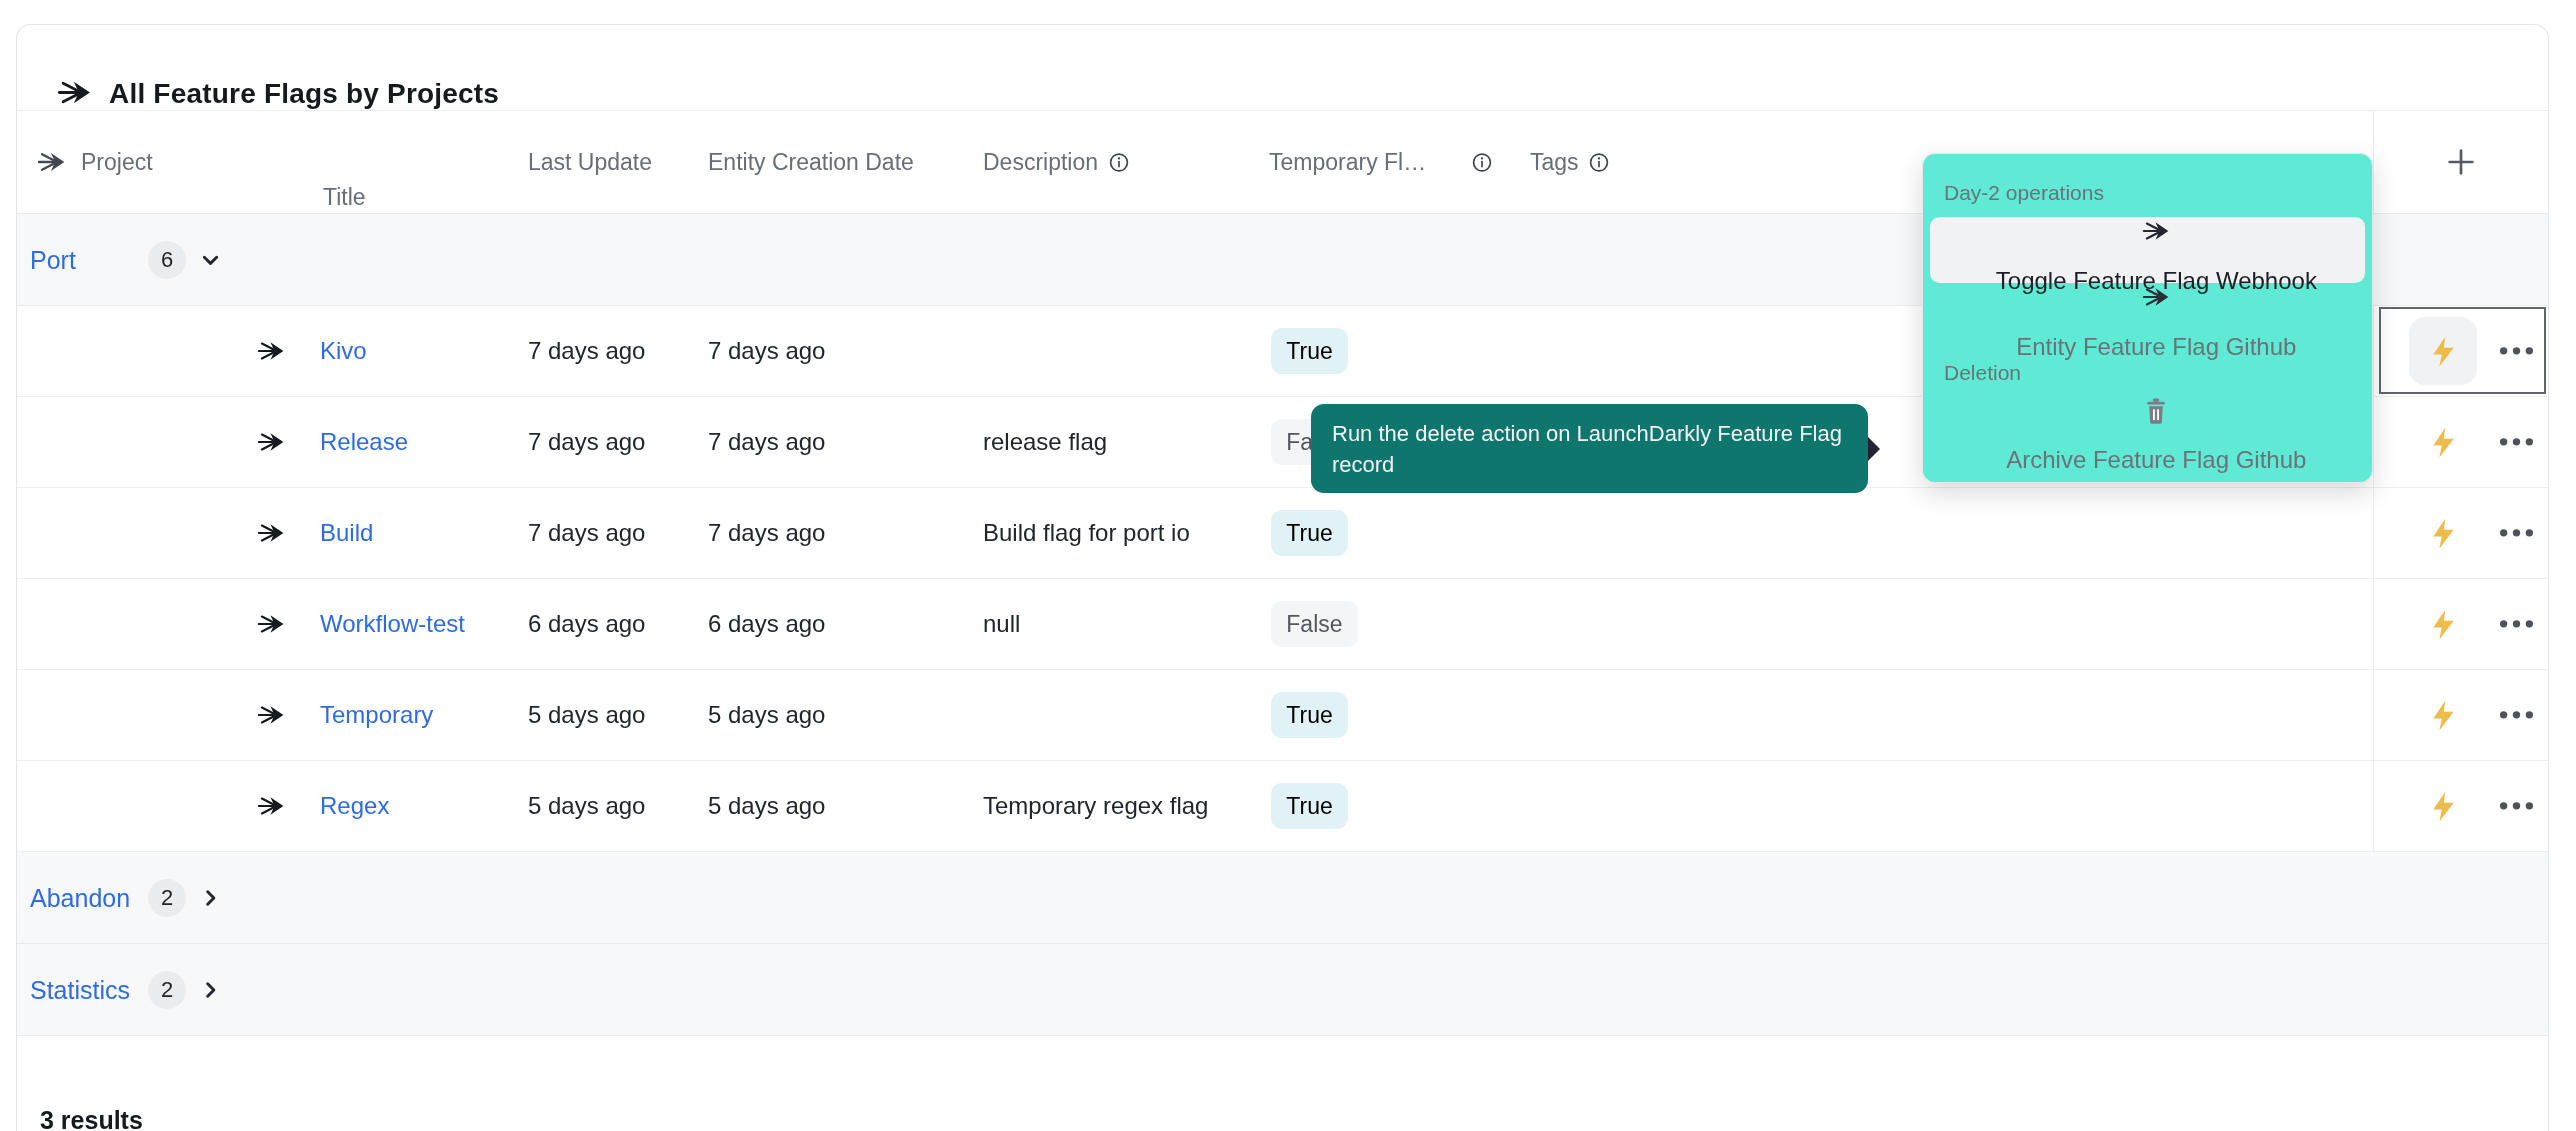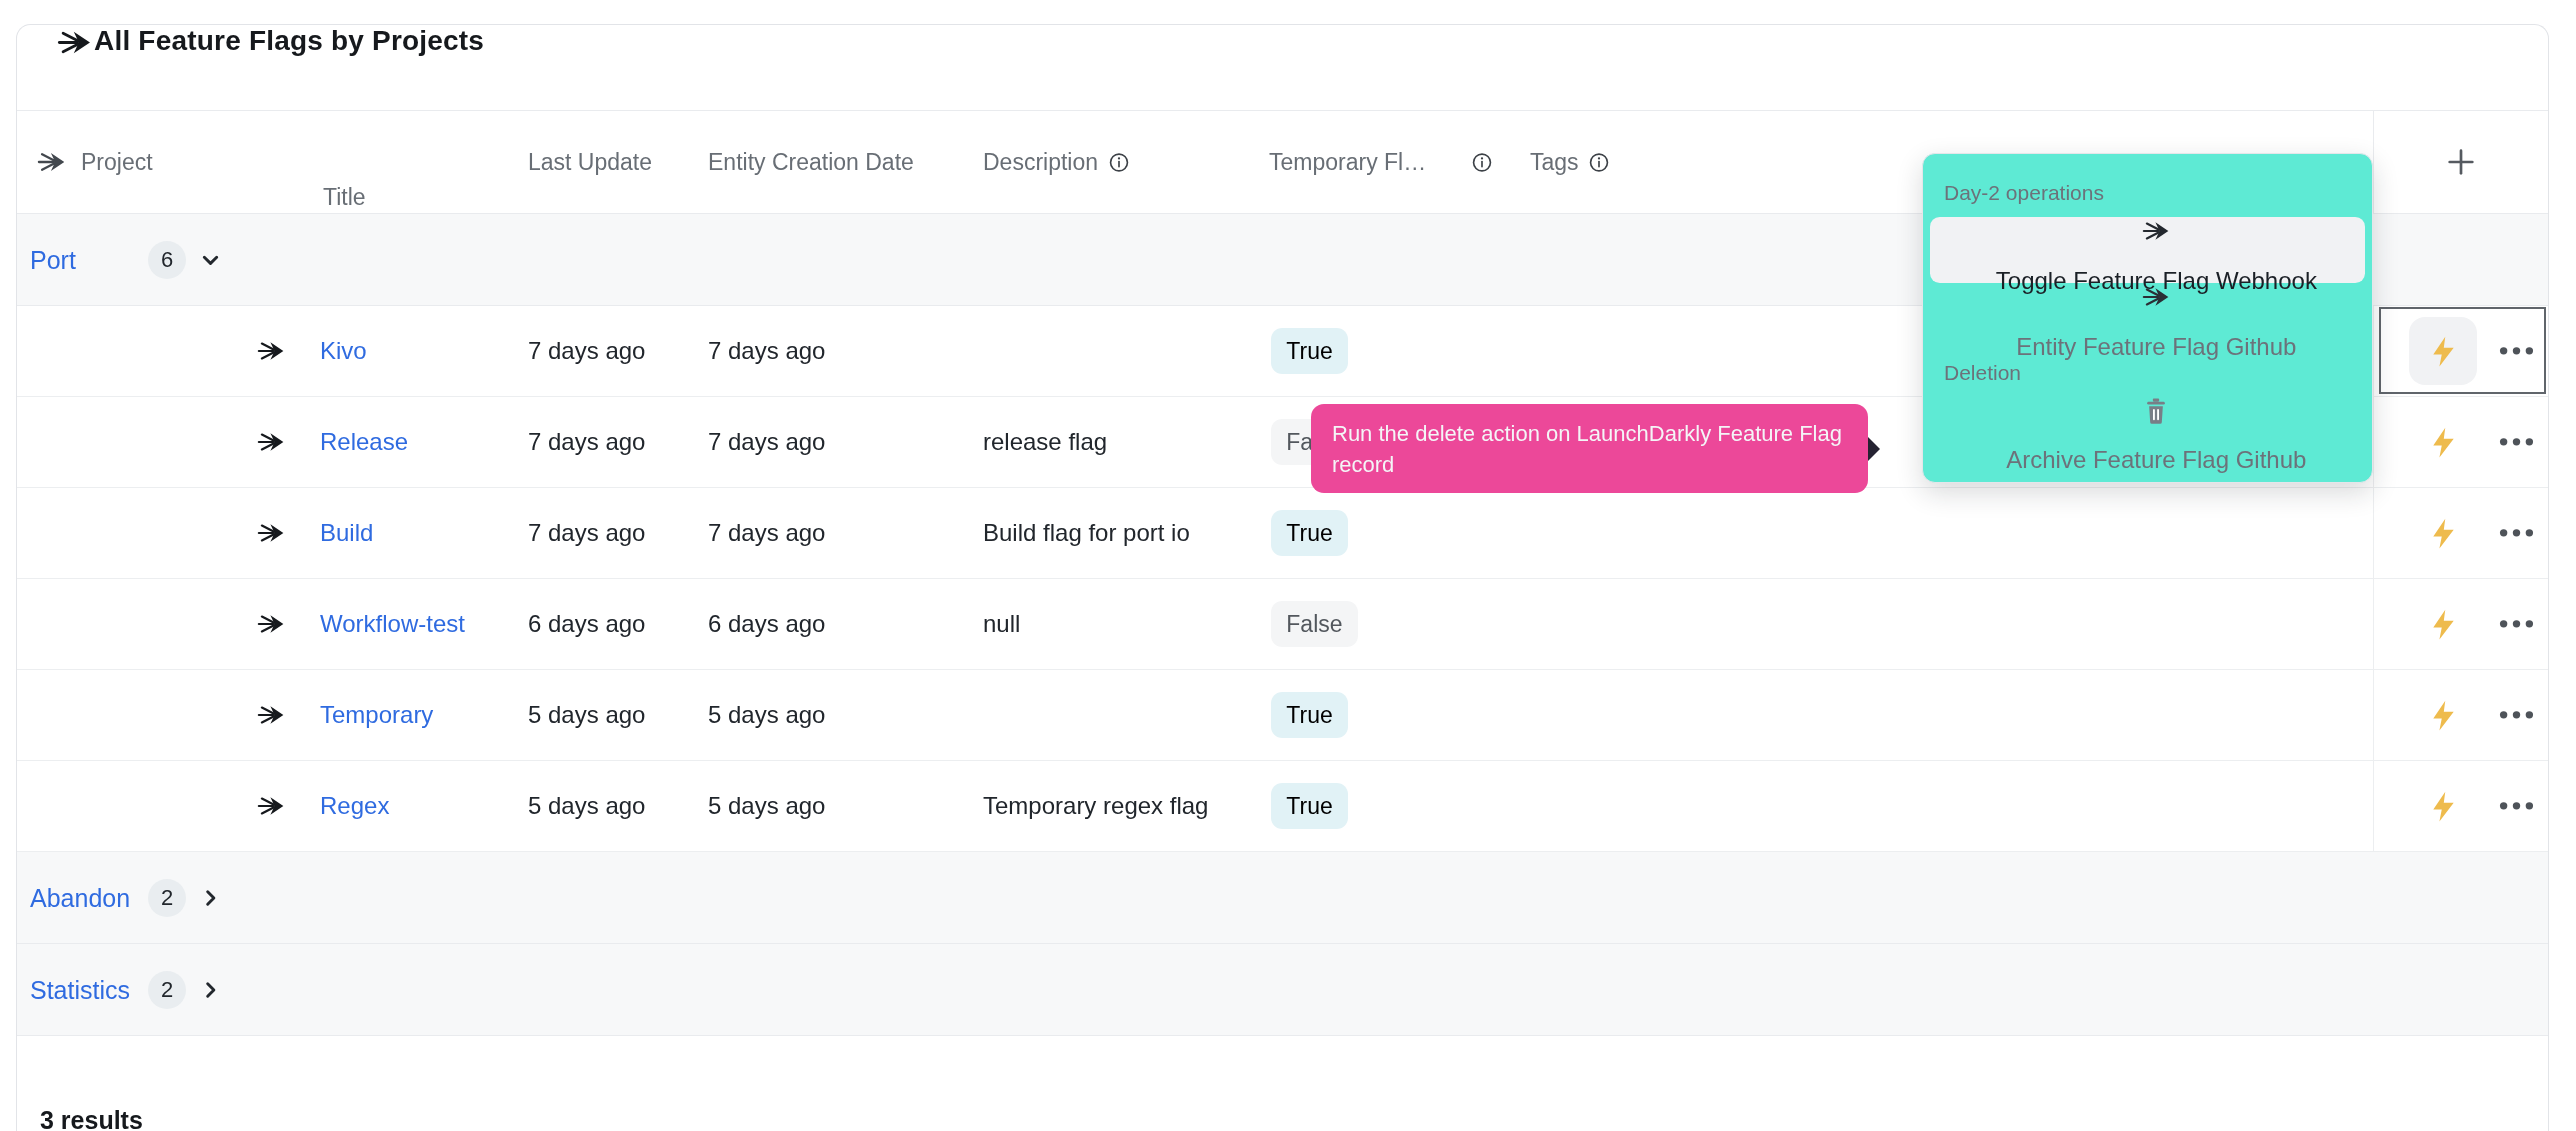--- a/index.html
+++ b/index.html
@@ -12,21 +12,21 @@
 
   
   .card {
     position:absolute; left:16px; top:24px; width:2533px; height:1119px;
     background:#fff; border:0.8px solid #e2e4e8; border-bottom:none;
     border-radius:14.5px 14.5px 0 0;
   }
 
   
   .titlebar {
-    height:86px; display:flex; align-items:flex-start; gap:2px;
+    height:86px; display:flex; align-items:flex-end; gap:17px;
     padding-left:40px; border-bottom:0.8px solid #e9ebee;
   }
   .titlebar .page-title { font-size:28px; font-weight:700; color:#16191d; letter-spacing:0.2px; }
 
   
   .thead { position:relative; height:103px; border-bottom:0.8px solid #e9ebee; }
   .hcell {
     position:absolute; top:50%; transform:translateY(-50%);
     font-size:23px; color:#686e75; white-space:nowrap; display:flex; align-items:center; gap:9.7px;
   }
@@ -111,21 +111,21 @@
   .menu-item {
     height:66px; margin:0 7.2px; border-radius:9.7px; padding-left:17.7px;
     display:flex; align-items:center; gap:22.5px; font-size:24px; color:#6c727a; cursor:pointer;flex-direction:column;
   }
   .menu-item.hl { background:#f1f2f4; color:#1b2026; }
   .menu-item .mi-icon { display:flex; width:29px; justify-content:center; }
 
   
   .tooltip {
     position:absolute; left:1311px; top:404px; width:557px; z-index:20;
-    background:#ec4899; color:#f4f5f7; border-radius:13px;
+    background:#0f766e; color:#f4f5f7; border-radius:13px;
     padding:13.7px 21px; font-size:22px; line-height:31px;
   }
   .tooltip::after {
     content:""; position:absolute; left:100%; top:50%; margin-top:-12px;
     border:12px solid transparent; border-left-color:#252332;
   }
 
   svg { display:block; }
 </style>
 </head>

